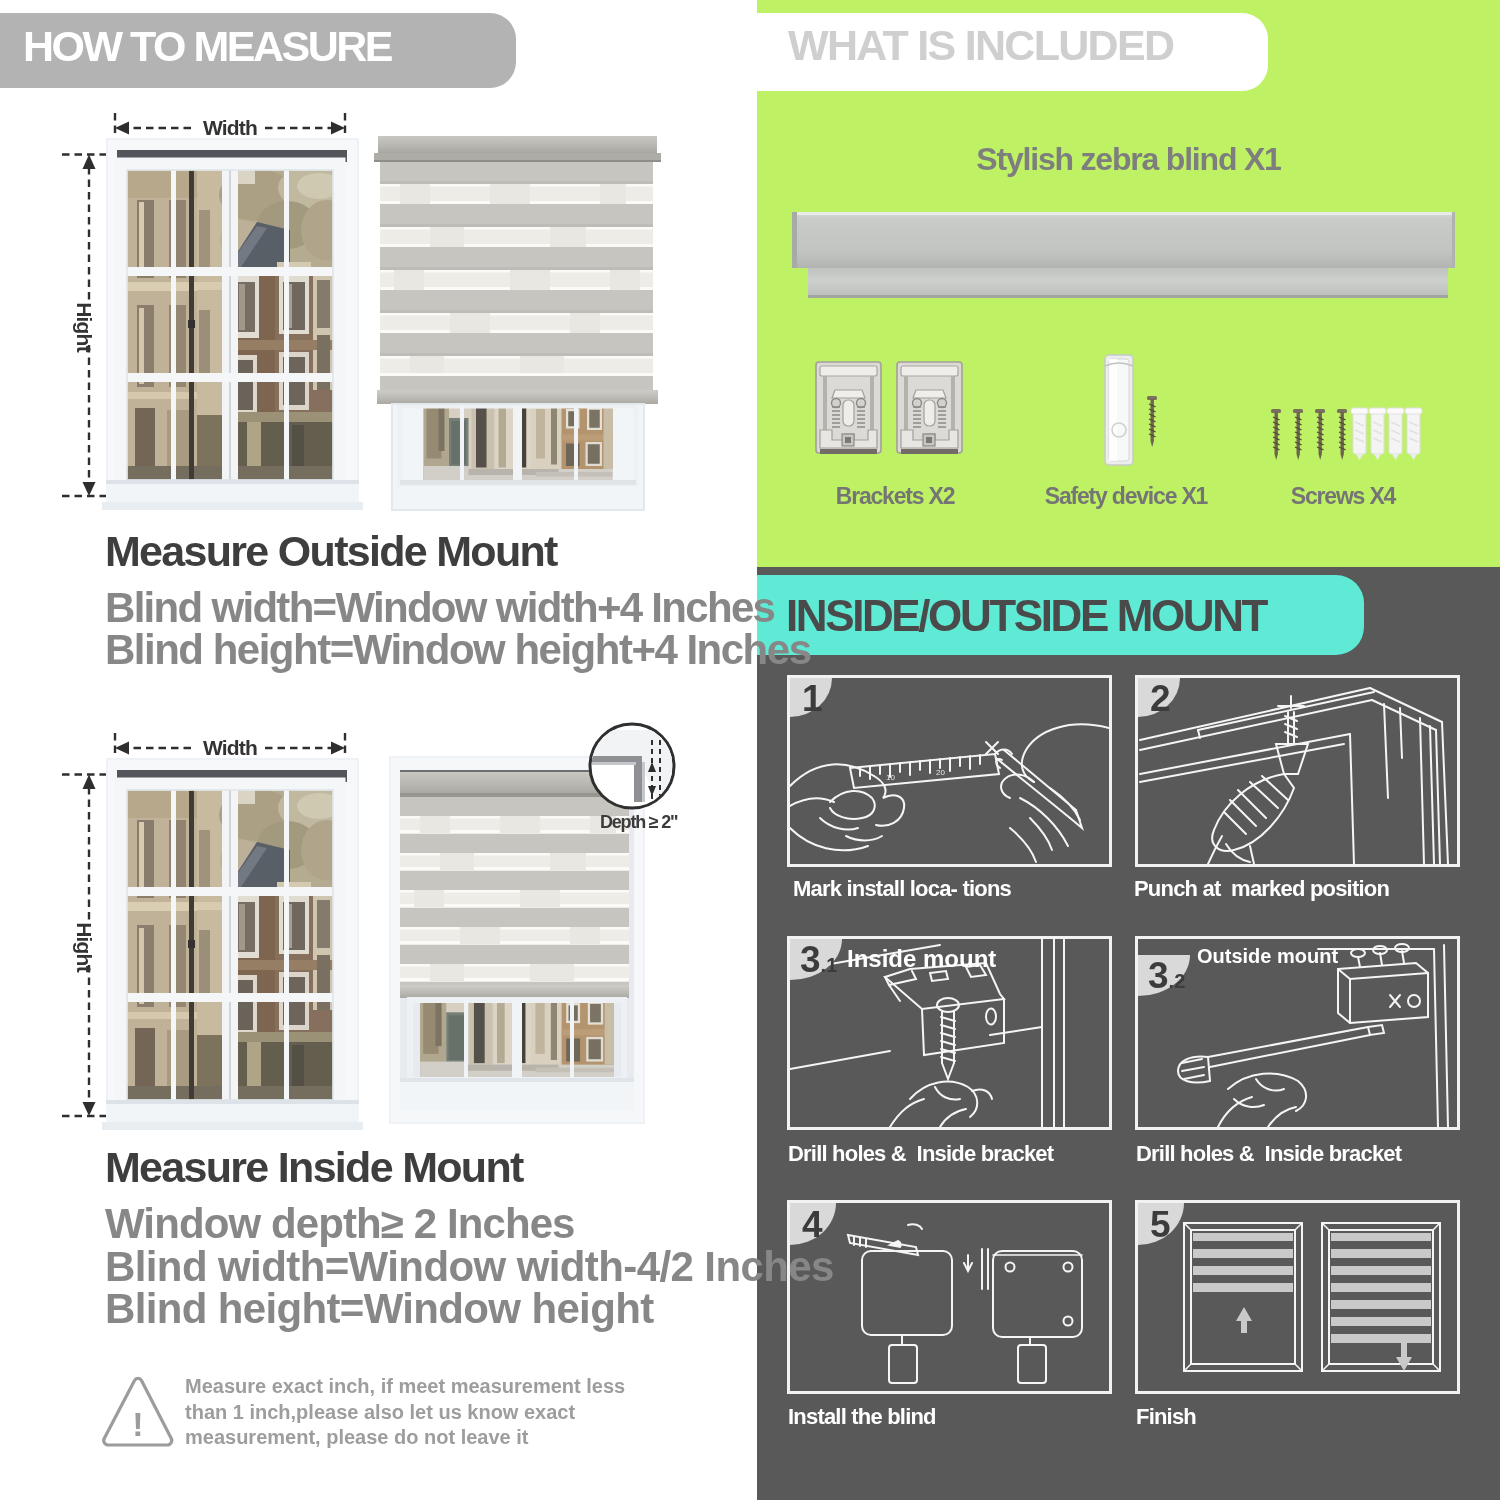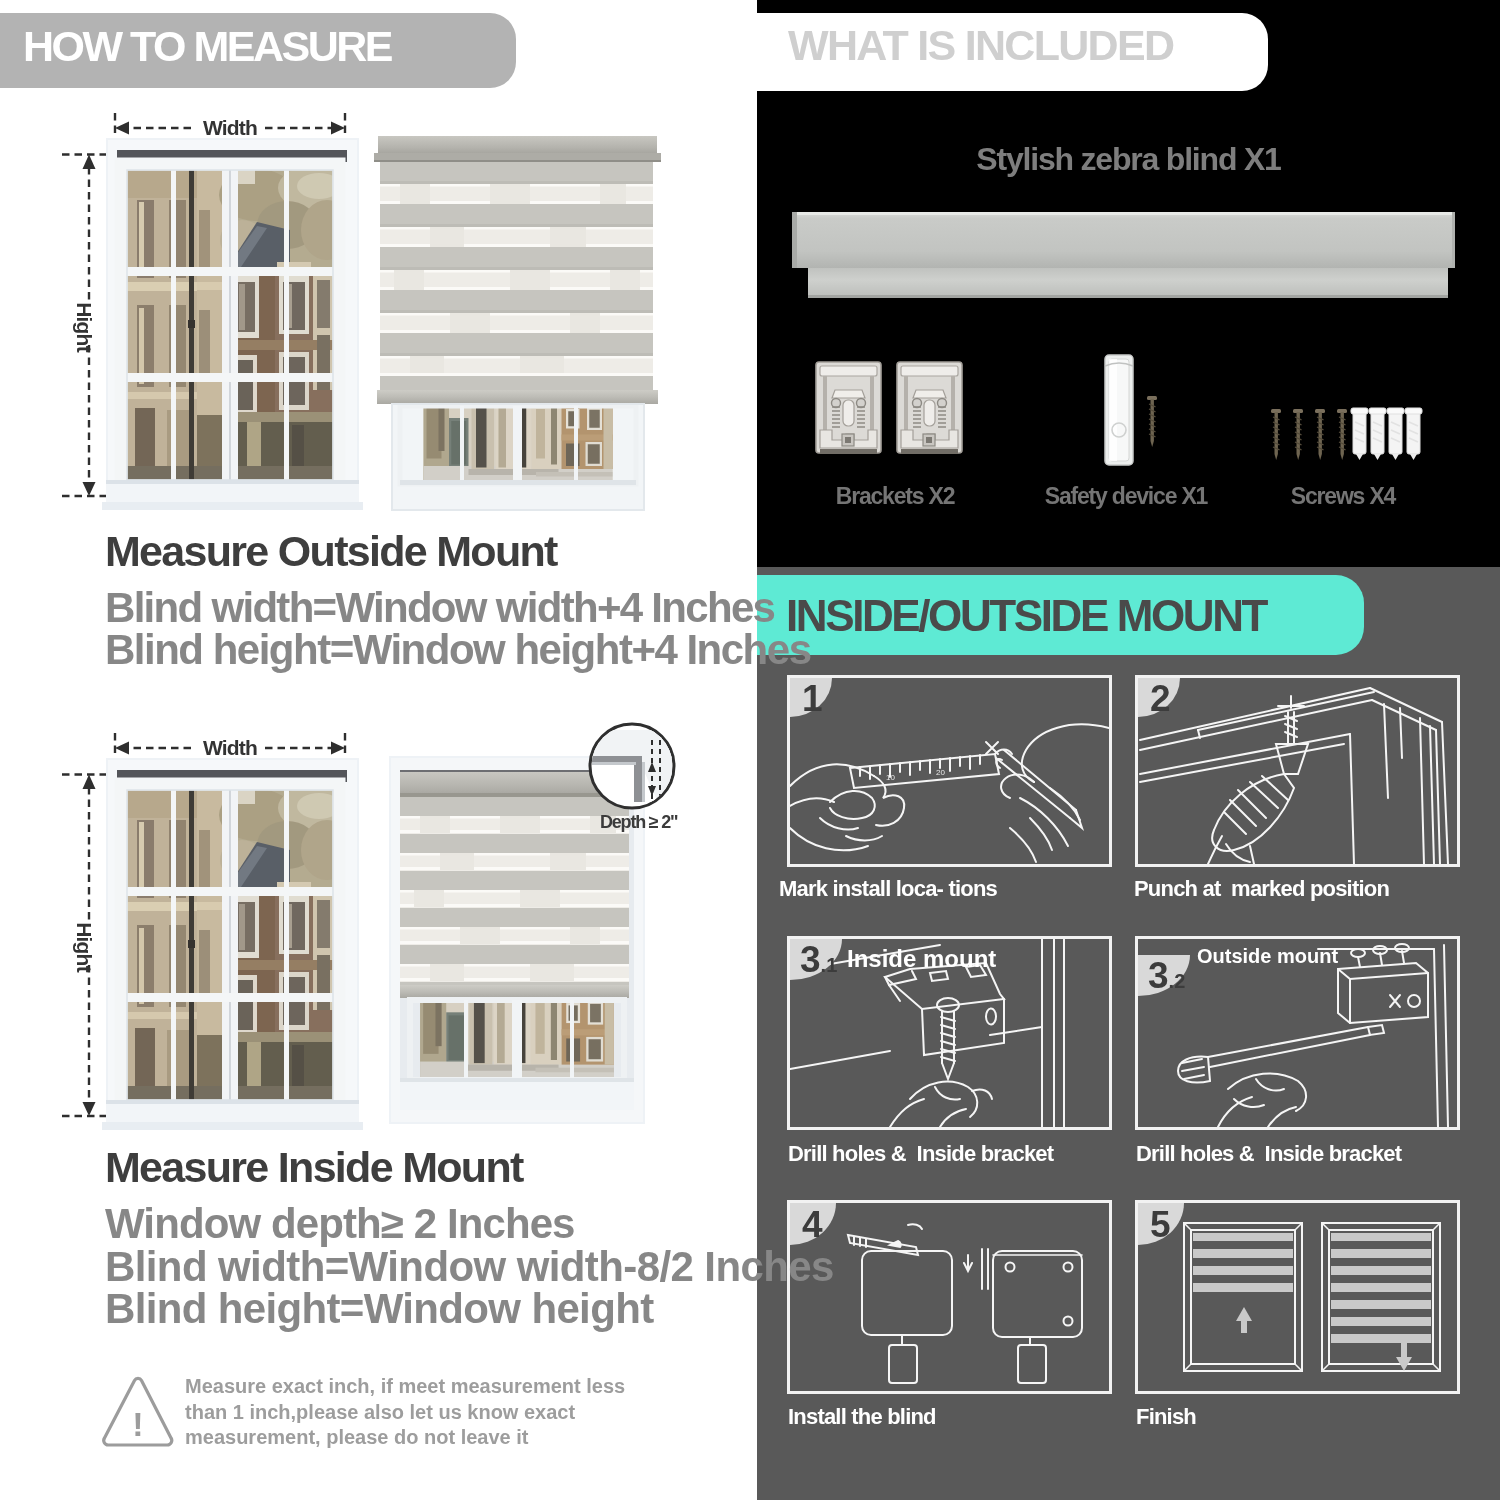--- a/index.html
+++ b/index.html
@@ -6,21 +6,21 @@
   body{width:1500px;height:1500px;position:relative;overflow:hidden;
        font-family:"Liberation Sans", sans-serif;background:#ffffff;}
   .abs{position:absolute;}
   .pill-left{left:0;top:13px;width:516px;height:75px;background:#b3b3b3;
      border-radius:0 26px 26px 0;color:#fff;font-weight:bold;font-size:43px;
      line-height:67px;padding-left:23px;box-sizing:border-box;letter-spacing:-2.5px;}
   .h2{font-weight:bold;font-size:43px;color:#3e3e3e;letter-spacing:-1.7px;}
   .body-line{font-weight:bold;font-size:42px;color:#878787;}
   .small-note{font-weight:bold;font-size:20px;color:#9d9d9d;line-height:23.5px;}
   
-  .right-top{left:757px;top:0;width:743px;height:666px;background:#000000;}
+  .right-top{left:757px;top:0;width:743px;height:666px;background:#bef264;}
   .right-dark{left:757px;top:567px;width:743px;height:933px;background:#595959;}
   .pill-white-top{left:0px;top:13px;width:511px;height:78px;background:#fff;
      border-radius:0 26px 26px 0;color:#cfcfcf;font-weight:bold;font-size:43px;
      line-height:65px;padding-left:31px;box-sizing:border-box;letter-spacing:-1.7px;}
   .pill-white-dark{left:0px;top:8px;width:607px;height:80px;background:#5eead4;
      border-radius:0 28px 28px 0;color:#4a4a4a;font-weight:bold;font-size:44px;
      line-height:82px;padding-left:29px;box-sizing:border-box;letter-spacing:-2.4px;}
   .inc-label{font-weight:bold;font-size:23px;color:#757575;text-align:center;letter-spacing:-1.2px;white-space:nowrap;}
   .panel{border:3px solid #f2f2f2;box-sizing:border-box;}
   .cap{font-weight:bold;font-size:22px;color:#fff;letter-spacing:-0.8px;white-space:nowrap;}
@@ -389,21 +389,21 @@
   <div class="abs badge" style="left:33px;top:111px;width:42px;height:39px;border-radius:0 0 100% 0;font-size:37px;line-height:42px;padding-left:12px;">1</div>
   <div class="abs badge" style="left:381px;top:111px;width:42px;height:39px;border-radius:0 0 100% 0;font-size:37px;line-height:42px;padding-left:12px;">2</div>
   <div class="abs badge" style="left:33px;top:372px;width:52px;height:41px;border-radius:0 0 100% 0;font-size:37px;line-height:42px;padding-left:10px;">3<span style="font-size:20px;">.1</span></div>
   <div class="abs badge" style="left:381px;top:388px;width:52px;height:41px;border-radius:0 0 100% 0;font-size:37px;line-height:42px;padding-left:10px;">3<span style="font-size:20px;">.2</span></div>
   <div class="abs badge" style="left:33px;top:636px;width:46px;height:42px;border-radius:0 0 100% 0;font-size:37px;line-height:44px;padding-left:12px;">4</div>
   <div class="abs badge" style="left:381px;top:636px;width:46px;height:42px;border-radius:0 0 100% 0;font-size:37px;line-height:44px;padding-left:12px;">5</div>
 
   <div class="abs cap" style="left:90px;top:378px;font-size:24px;letter-spacing:0;text-align:center;">Inside mount</div>
   <div class="abs cap" style="left:440px;top:378px;font-size:20px;letter-spacing:0;">Outside mount</div>
 
-  <div class="abs cap" style="left:22px;top:309px;text-align:right;">Mark install loca- tions</div>
+  <div class="abs cap" style="left:36px;top:309px;text-align:right;">Mark install loca- tions</div>
   <div class="abs cap" style="left:377px;top:309px;">Punch at&nbsp; marked position</div>
   <div class="abs cap" style="left:31px;top:574px;">Drill holes &amp;&nbsp; Inside bracket</div>
   <div class="abs cap" style="left:379px;top:574px;">Drill holes &amp;&nbsp; Inside bracket</div>
   <div class="abs cap" style="left:31px;top:837px;">Install the blind</div>
   <div class="abs cap" style="left:379px;top:837px;">Finish</div>
   </div>
 </div>
 
 <div class="abs pill-left">HOW TO MEASURE</div>
 <div id="sectionA">
@@ -624,21 +624,21 @@
       <line x1="280" y1="40" x2="280" y2="100"></line>
     </g>
     <polygon points="272,62 268,72 276,72" fill="#2e2e2e"></polygon>
     <polygon points="272,96 268,86 276,86" fill="#2e2e2e"></polygon>
   </g>
 </svg>
 <div class="abs" style="left:600px;top:812px;font-size:18px;font-weight:bold;color:#3b3b3b;letter-spacing:-1.2px;">Depth ≥ 2"</div>
 </div>
 <div class="abs h2" style="left:105px;top:1143px;">Measure Inside Mount</div>
 <div class="abs body-line" style="left:105px;top:1200px;letter-spacing:-0.9px;">Window depth≥ 2 Inches</div>
-<div class="abs body-line" style="left:105px;top:1243px;letter-spacing:-0.6px;">Blind width=Window width-8/2 Inches</div>
+<div class="abs body-line" style="left:105px;top:1243px;letter-spacing:-0.6px;">Blind width=Window width-4/2 Inches</div>
 <div class="abs body-line" style="left:105px;top:1285px;letter-spacing:-0.65px;">Blind height=Window height</div>
 <div id="warning">
 <svg class="abs" style="left:98px;top:1372px" width="80" height="80" viewBox="0 0 80 80">
   <path d="M36.5 8.5 L6.5 66 a4.5 4.5 0 0 0 4 7 L69 73 a4.5 4.5 0 0 0 4-7 L43.5 8.5 a4 4 0 0 0-7 0 Z" fill="none" stroke="#9c9c9c" stroke-width="3.2" stroke-linejoin="round"></path>
   <text x="40" y="64" font-size="34" font-weight="bold" fill="#9c9c9c" text-anchor="middle">!</text>
 </svg>
 <div class="abs small-note" style="left:185px;top:1374px;line-height:25.5px;">Measure exact inch, if meet measurement less<br>than 1 inch,please also let us know exact<br>measurement, please do not leave it</div>
 </div>
 
 </body></html>

